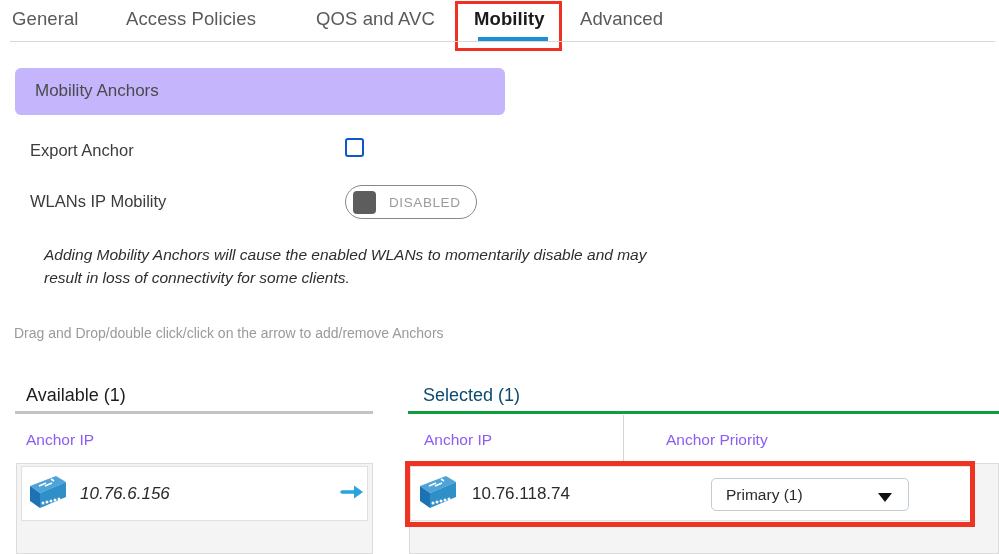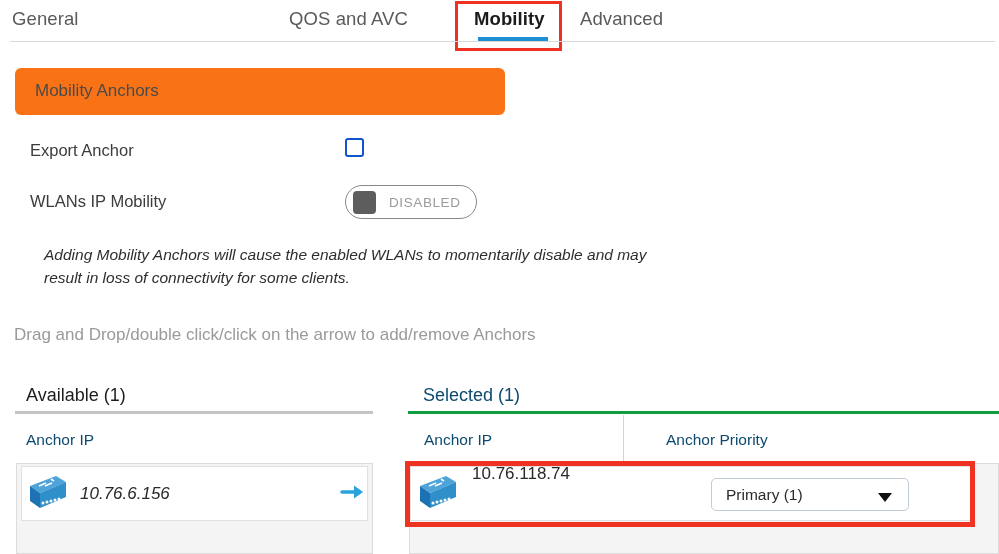--- a/index.html
+++ b/index.html
@@ -33,21 +33,21 @@
   .tab {
     position: absolute;
     top: 8px;
     font-size: 18.5px;
     color: #5a5a5a;
     white-space: nowrap;
     letter-spacing: .1px;
   }
   .tab-general        { left: 12px; }
   .tab-access         { left: 126px; }
-  .tab-qos            { left: 289px; text-align: right; }
+  .tab-qos            { left: 316px; text-align: right; }
   .tab-mobility       { left: 474px; font-weight: bold; color: #1b1b1b; }
   .tab-advanced       { left: 580px; }
 
   .tab-active-underline {
     position: absolute;
     left: 478px; top: 37px;
     width: 70px; height: 5px;
     background: #1f8fd4;
   }
   .tab-highlight {
@@ -56,21 +56,21 @@
     width: 107px; height: 50px;
     border: 3px solid #ef3124;
     background: transparent;
   }
 
   
   .section-bar {
     position: absolute;
     left: 15px; top: 68px;
     width: 490px; height: 47px;
-    background: #f97316;
+    background: #c4b5fd;
     border-radius: 6px;
   }
   .section-bar-title {
     position: absolute;
     left: 20px; top: 13px;
     font-size: 17px;
     color: #4a4a4a;
   }
 
   
@@ -122,21 +122,21 @@
     width: 640px;
     font-size: 15.5px;
     font-style: italic;
     color: #2e2e2e;
     line-height: 23px;
     margin-left: 28px;
   }
   .drag-note {
     position: absolute;
     left: 14px; top: 325px;
-    font-size: 17px;
+    font-size: 14px;
     color: #9a9a9a;
   }
 
   
   .panel-title {
     position: absolute;
     font-size: 18px;
     margin-top: 10px;
   }
   .panel-title.available { left: 26px; top: 375px; color: #1d1d1d; }
@@ -145,21 +145,21 @@
   .panel-rule {
     position: absolute;
     height: 3px;
   }
   .rule-available { left: 15px; top: 411px; width: 358px; background: #c4c4c4; }
   .rule-selected  { left: 408px; top: 411px; width: 591px; background: #0f9d3f; }
 
   .col-head {
     position: absolute;
     font-size: 15.5px;
-    color: #0c4a6e;
+    color: #8b5cf6;
     top: 431px;
   }
   .col-head.a-ip  { left: 26px; }
   .col-head.s-ip  { left: 424px; }
   .col-head.s-pri { left: 666px; }
 
   .col-divider {
     position: absolute;
     left: 623px; top: 415px;
     width: 1px; height: 48px;
@@ -190,21 +190,21 @@
   }
   .wlc-icon.avail { left: 24px; top: 474px; }
   .wlc-icon.sel   { left: 414px; top: 474px; }
 
   .anchor-ip {
     position: absolute;
     font-size: 17px;
     color: #2a2a2a;
   }
   .ip-available { left: 80px; top: 484px; font-style: italic; }
-  .ip-selected  { left: 472px; top: 464px; text-align: center; }
+  .ip-selected  { left: 472px; top: 484px; text-align: center; }
 
   .move-arrow {
     position: absolute;
     left: 340px; top: 482px;
     width: 24px; height: 20px;
   }
 
   .priority-select {
     position: absolute;
     left: 711px; top: 478px;
@@ -233,20 +233,21 @@
     left: 405px; top: 461px;
     width: 570px; height: 66px;
     border: 5px solid #ee3322;
   }
 </style>
 </head>
 <body>
 
 <div class="tabbar">
   <div class="tab tab-general">General</div>
+  <div class="tab tab-access">Access Policies</div>
   <div class="tab tab-qos">QOS and AVC</div>
   <div class="tab tab-mobility">Mobility</div>
   <div class="tab tab-advanced">Advanced</div>
 
   <div class="tab-active-underline"></div>
   <div class="tab-highlight"></div>
   <div class="tabbar-rule"></div>
 </div>
 
 <div class="section-bar">

